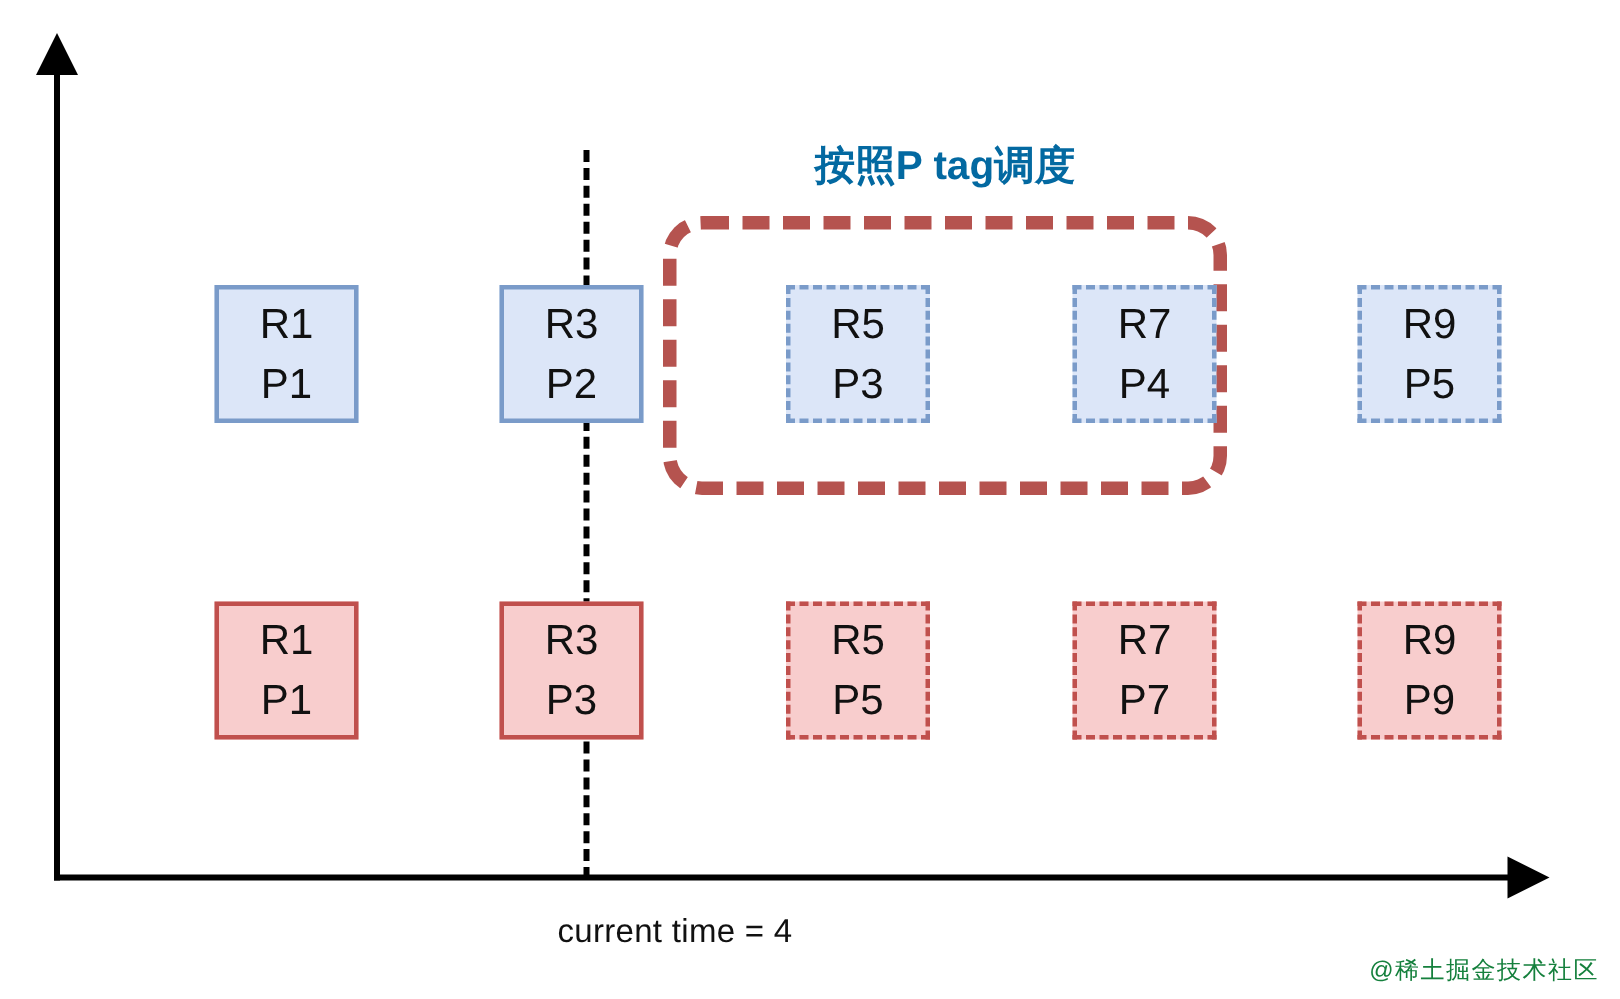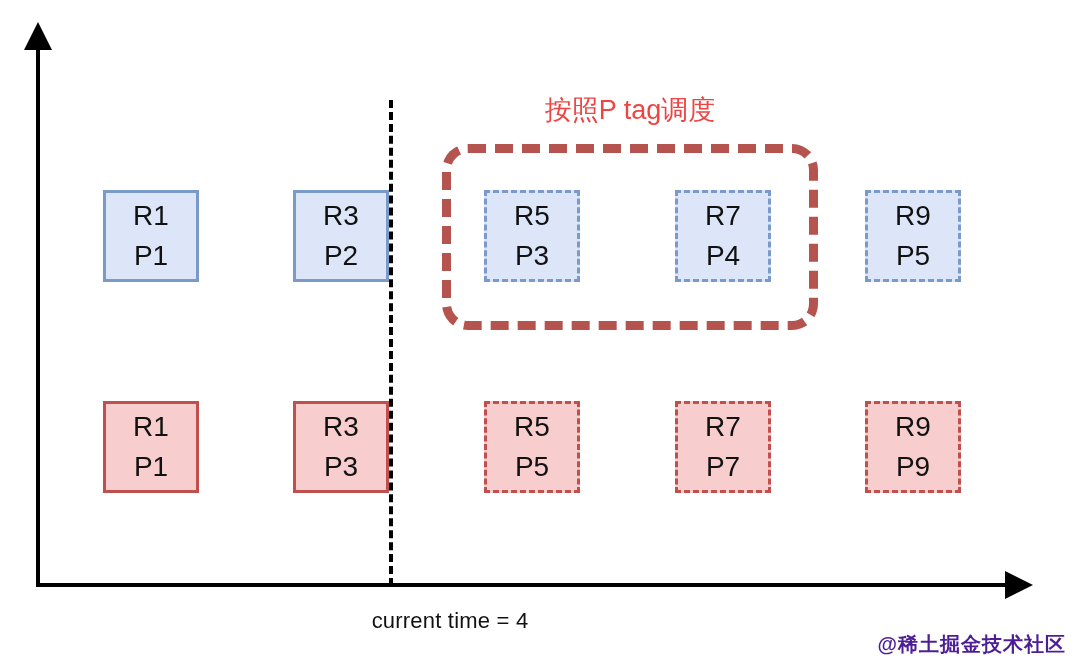--- a/index.html
+++ b/index.html
@@ -85,34 +85,36 @@
     border-radius: 26px;
     box-sizing: border-box;
   }
   .group-title {
     position: absolute;
     left: 460px;
     top: 92px;
     width: 340px;
     text-align: center;
     font-size: 27px;
-    color: #ef4444;
+    color: #0369a1;
     white-space: nowrap;
+    font-weight: bold;
   }
   
   .task {
     position: absolute;
     width: 96px;
     height: 92px;
     box-sizing: border-box;
     display: flex;
     flex-direction: column;
     align-items: center;
     justify-content: center;
     gap: 12px;
+    margin-left: 40px;
   }
   .task .line {
     font-size: 28px;
     line-height: 1;
     color: #111111;
   }
   .task.blue {
     background: #dce6f8;
     border: 3px solid #7a9bc9;
   }
@@ -124,25 +126,24 @@
     border: 3px solid #c0504d;
   }
   .task.red.dashed {
     border-style: dashed;
   }
   
   .watermark {
     position: absolute;
     right: 14px;
     bottom: 8px;
-    font-size: 20px;
-    color: #4c1d95;
+    font-size: 16px;
+    color: #15803d;
     letter-spacing: 1px;
     white-space: nowrap;
-    font-weight: bold;
   }
 </style>
 </head>
 <body>
 
 <div id="canvas">
 
   <div class="axis-y-line"></div>
   <div class="axis-y-arrow"></div>
   <div class="axis-x-line"></div>

